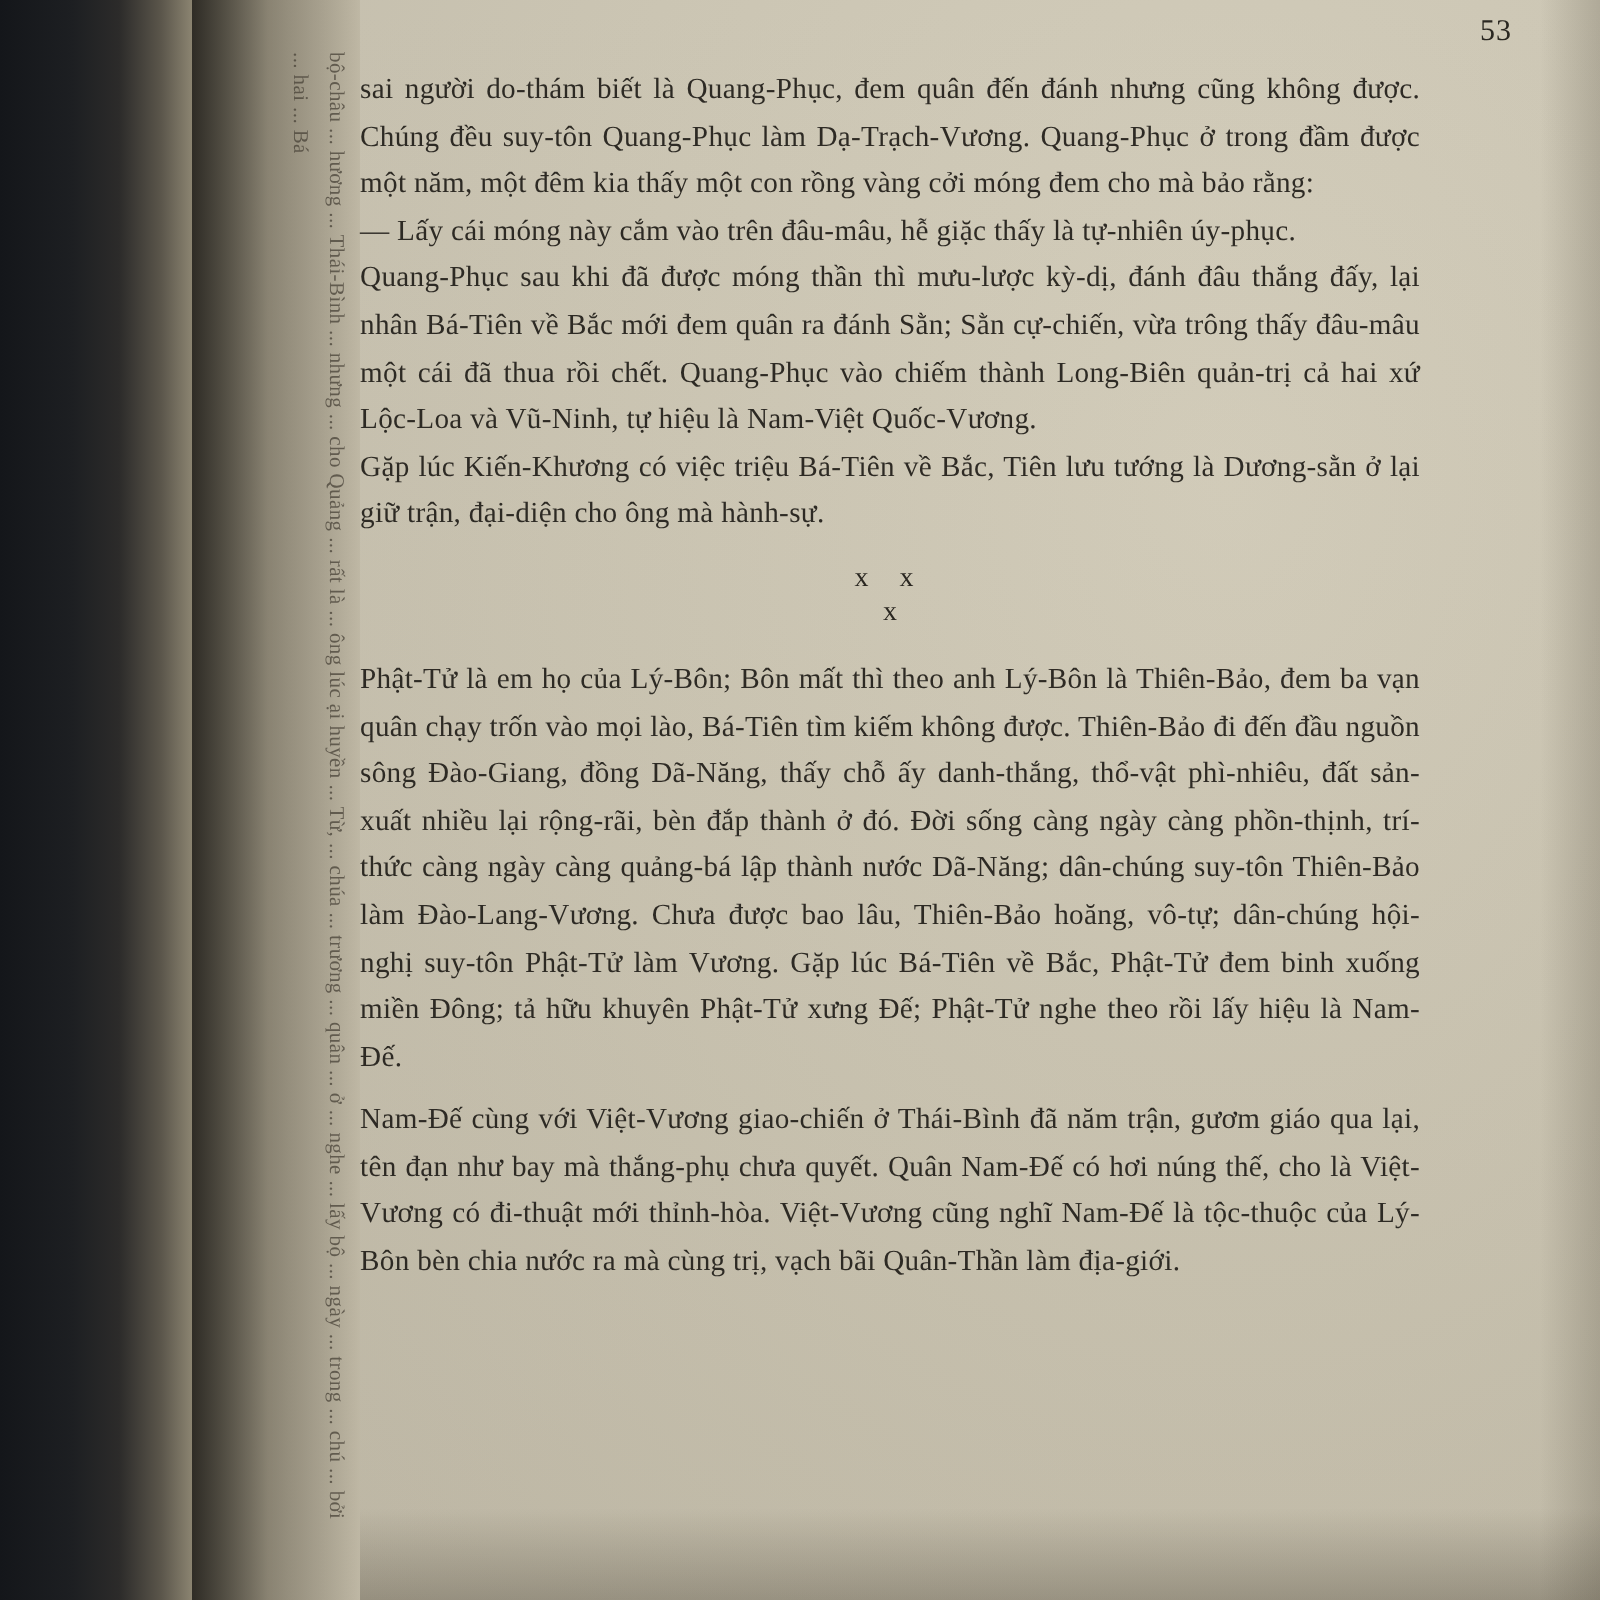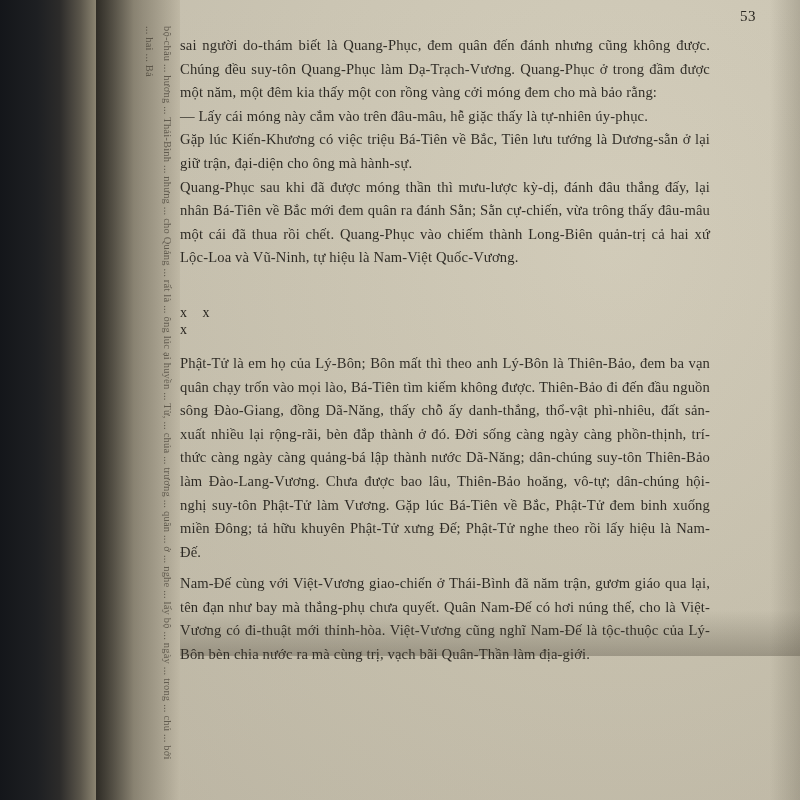--- a/index.html
+++ b/index.html
@@ -6,21 +6,21 @@
     margin: 0;
     padding: 0;
     width: 800px;
     height: 800px;
     overflow: hidden;
     background: #0c0d10;
   }
   .page {
     position: relative;
     width: 800px;
-    height: 656px;
+    height: 800px;
     background: #6d28d9;
     font-family: "Liberation Serif", serif;
     text-decoration: underline;
   }
   
   .gutter-dark {
     position: absolute;
     left: 0; top: 0;
     width: 96px; height: 800px;
     background: linear-gradient(90deg, #14161a 0%, #1d1f22 38%, #2c2b2a 62%, #5b564b 84%, #8b8471 100%);
@@ -92,21 +92,22 @@
     letter-spacing: 0.15px;
   }
   .body p {
     margin: 0 0 0 0;
     text-indent: 0;
   }
   .p-indent { text-indent: 30px; }
   .p-dash { text-indent: 14px; }
   .spacer { height: 8px; }
   .divider {
-    margin: 34px 0 14px 0;
+    text-align: center;
+    margin: 11px 0 14px 0;
     color: #2a2721;
     font-size: 14px;
     line-height: 17px;
     letter-spacing: 6px;
   }
   .divider .row2 { letter-spacing: 0; }
   
   .ink-fade { opacity: 0.93; }
   .edge-shadow-bottom {
     position: absolute;
@@ -135,22 +136,22 @@
   <div class="gutter-shadow"></div>
 
   <div class="right-page">
     <div class="paper-tint"></div>
 
     <div class="page-number">53</div>
 
     <div class="body">
       <p class="ink-fade">sai người do-thám biết là Quang-Phục, đem quân đến đánh nhưng cũng không được. Chúng đều suy-tôn Quang-Phục làm Dạ-Trạch-Vương. Quang-Phục ở trong đầm được một năm, một đêm kia thấy một con rồng vàng cởi móng đem cho mà bảo rằng:</p>
       <p class="p-dash ink-fade">— Lấy cái móng này cắm vào trên đâu-mâu, hễ giặc thấy là tự-nhiên úy-phục.</p>
+      <p class="p-indent ink-fade">Quang-Phục sau khi đã được móng thần thì mưu-lược kỳ-dị, đánh đâu thắng đấy, lại nhân Bá-Tiên về Bắc mới đem quân ra đánh Sằn; Sằn cự-chiến, vừa trông thấy đâu-mâu một cái đã thua rồi chết. Quang-Phục vào chiếm thành Long-Biên quản-trị cả hai xứ Lộc-Loa và Vũ-Ninh, tự hiệu là Nam-Việt Quốc-Vương.</p>
       <p class="p-indent ink-fade">Gặp lúc Kiến-Khương có việc triệu Bá-Tiên về Bắc, Tiên lưu tướng là Dương-sằn ở lại giữ trận, đại-diện cho ông mà hành-sự.</p>
-      <p class="p-indent ink-fade">Quang-Phục sau khi đã được móng thần thì mưu-lược kỳ-dị, đánh đâu thắng đấy, lại nhân Bá-Tiên về Bắc mới đem quân ra đánh Sằn; Sằn cự-chiến, vừa trông thấy đâu-mâu một cái đã thua rồi chết. Quang-Phục vào chiếm thành Long-Biên quản-trị cả hai xứ Lộc-Loa và Vũ-Ninh, tự hiệu là Nam-Việt Quốc-Vương.</p>
 
       <div class="divider">
         <div class="row1">x x</div>
         <div class="row2">x</div>
       </div>
 
       <p class="p-indent ink-fade">Phật-Tử là em họ của Lý-Bôn; Bôn mất thì theo anh Lý-Bôn là Thiên-Bảo, đem ba vạn quân chạy trốn vào mọi lào, Bá-Tiên tìm kiếm không được. Thiên-Bảo đi đến đầu nguồn sông Đào-Giang, đồng Dã-Năng, thấy chỗ ấy danh-thắng, thổ-vật phì-nhiêu, đất sản-xuất nhiều lại rộng-rãi, bèn đắp thành ở đó. Đời sống càng ngày càng phồn-thịnh, trí-thức càng ngày càng quảng-bá lập thành nước Dã-Năng; dân-chúng suy-tôn Thiên-Bảo làm Đào-Lang-Vương. Chưa được bao lâu, Thiên-Bảo hoăng, vô-tự; dân-chúng hội-nghị suy-tôn Phật-Tử làm Vương. Gặp lúc Bá-Tiên về Bắc, Phật-Tử đem binh xuống miền Đông; tả hữu khuyên Phật-Tử xưng Đế; Phật-Tử nghe theo rồi lấy hiệu là Nam-Đế.</p>
       <div class="spacer"></div>
       <p class="p-indent ink-fade">Nam-Đế cùng với Việt-Vương giao-chiến ở Thái-Bình đã năm trận, gươm giáo qua lại, tên đạn như bay mà thắng-phụ chưa quyết. Quân Nam-Đế có hơi núng thế, cho là Việt-Vương có đi-thuật mới thỉnh-hòa. Việt-Vương cũng nghĩ Nam-Đế là tộc-thuộc của Lý-Bôn bèn chia nước ra mà cùng trị, vạch bãi Quân-Thần làm địa-giới.</p>
     </div>

